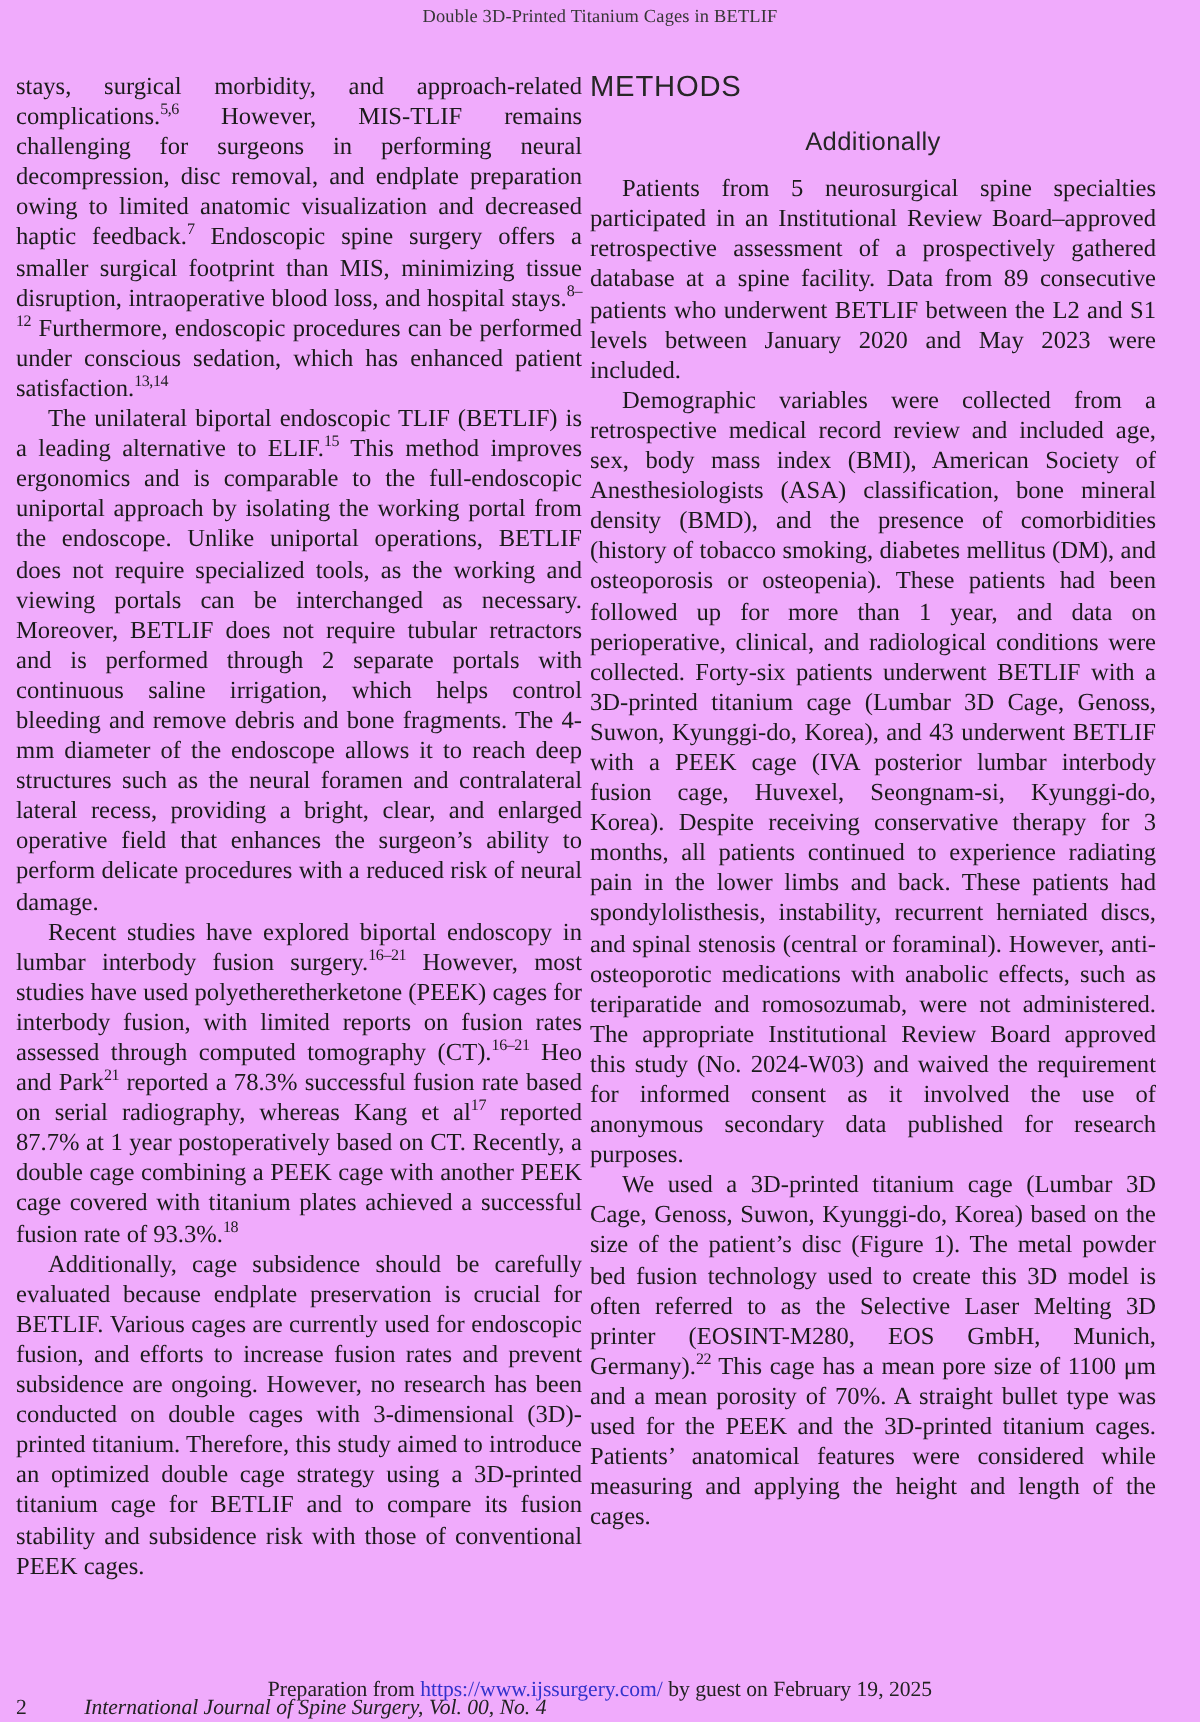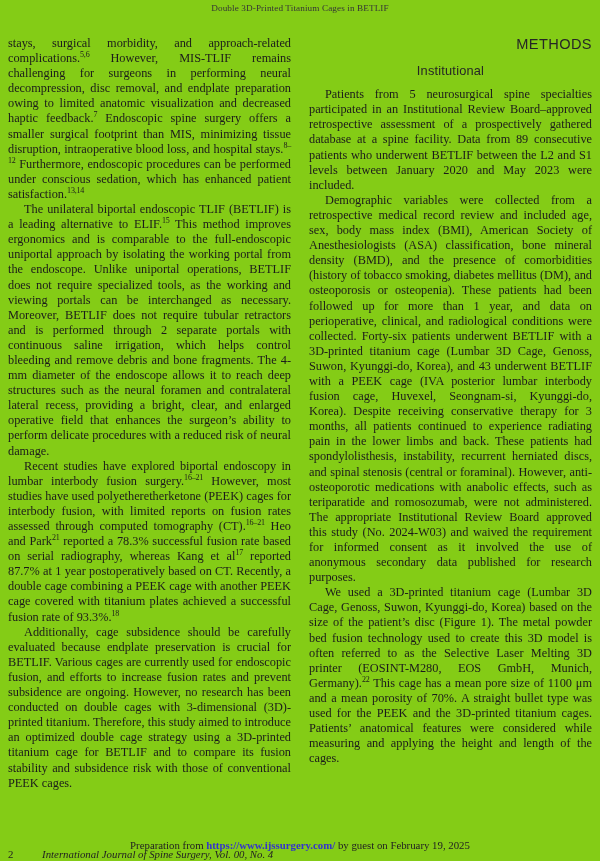--- a/index.html
+++ b/index.html
@@ -1,63 +1,63 @@
 <!DOCTYPE html>
 <html><head>
 <meta charset="utf-8">
 <style>
   html, body { margin: 0; padding: 0; background: #ffffff; }
   .page {
     position: relative;
     width: 600px;
     height: 861px;
     margin: 0 auto;
-    background: #84cc16;
+    background: #f0abfc;
     font-family: "Liberation Serif", serif;
     color: #1b1b1b;
     overflow: hidden;
   }
   .running-head {
     position: absolute;
     top: 3px;
     left: 0;
     right: 0;
     text-align: center;
     font-size: 9.2px;
     letter-spacing: 0.1px;
     color: #363636;
   }
   .columns {
     position: absolute;
     top: 36px;
     left: 8px;
     right: 8px;
     display: flex;
-    gap: 18px;
+    gap: 4px;
   }
   .col {
     width: 283px;
     font-size: 12.3px;
     line-height: 15.1px;
     text-align: justify;
   }
   .para { margin: 0; text-indent: 16px; }
   .col-left > .para:first-child { text-indent: 0; }
   sup {
     font-size: 8px;
     line-height: 0;
     vertical-align: super;
     letter-spacing: -0.2px;
   }
   .h-methods {
     font-family: "Liberation Sans", sans-serif;
     font-weight: 400;
     font-size: 14.6px;
     letter-spacing: 0.4px;
-    text-align: right;
+    text-align: left;
     color: #262626;
     margin: 1px 0 11px 0;
   }
   .h-sub {
     font-family: "Liberation Sans", sans-serif;
     font-weight: 400;
     font-size: 12.8px;
     letter-spacing: 0.2px;
     text-align: center;
     color: #262626;
@@ -93,35 +93,35 @@
 
     <div class="col col-left">
         <p class="para">stays, surgical morbidity, and approach-related complications.<sup>5,6</sup> However, MIS-TLIF remains challenging for surgeons in performing neural decompression, disc removal, and endplate preparation owing to limited anatomic visualization and decreased haptic feedback.<sup>7</sup> Endoscopic spine surgery offers a smaller surgical footprint than MIS, minimizing tissue disruption, intraoperative blood loss, and hospital stays.<sup>8–12</sup> Furthermore, endoscopic procedures can be performed under conscious sedation, which has enhanced patient satisfaction.<sup>13,14</sup></p>
         <p class="para">The unilateral biportal endoscopic TLIF (BETLIF) is a leading alternative to ELIF.<sup>15</sup> This method improves ergonomics and is comparable to the full-endoscopic uniportal approach by isolating the working portal from the endoscope. Unlike uniportal operations, BETLIF does not require specialized tools, as the working and viewing portals can be interchanged as necessary. Moreover, BETLIF does not require tubular retractors and is performed through 2 separate portals with continuous saline irrigation, which helps control bleeding and remove debris and bone fragments. The 4-mm diameter of the endoscope allows it to reach deep structures such as the neural foramen and contralateral lateral recess, providing a bright, clear, and enlarged operative field that enhances the surgeon’s ability to perform delicate procedures with a reduced risk of neural damage.</p>
         <p class="para">Recent studies have explored biportal endoscopy in lumbar interbody fusion surgery.<sup>16–21</sup> However, most studies have used polyetheretherketone (PEEK) cages for interbody fusion, with limited reports on fusion rates assessed through computed tomography (CT).<sup>16–21</sup> Heo and Park<sup>21</sup> reported a 78.3% successful fusion rate based on serial radiography, whereas Kang et al<sup>17</sup> reported 87.7% at 1 year postoperatively based on CT. Recently, a double cage combining a PEEK cage with another PEEK cage covered with titanium plates achieved a successful fusion rate of 93.3%.<sup>18</sup></p>
         <p class="para">Additionally, cage subsidence should be carefully evaluated because endplate preservation is crucial for BETLIF. Various cages are currently used for endoscopic fusion, and efforts to increase fusion rates and prevent subsidence are ongoing. However, no research has been conducted on double cages with 3-dimensional (3D)-printed titanium. Therefore, this study aimed to introduce an optimized double cage strategy using a 3D-printed titanium cage for BETLIF and to compare its fusion stability and subsidence risk with those of conventional PEEK cages.</p>
       </div>
 
     <div class="col col-right">
       <div class="h-methods">METHODS</div>
-      <div class="h-sub">Institutional</div>
+      <div class="h-sub">Additionally</div>
       <div>
           <p class="para">Patients from 5 neurosurgical spine specialties participated in an Institutional Review Board–approved retrospective assessment of a prospectively gathered database at a spine facility. Data from 89 consecutive patients who underwent BETLIF between the L2 and S1 levels between January 2020 and May 2023 were included.</p>
           <p class="para">Demographic variables were collected from a retrospective medical record review and included age, sex, body mass index (BMI), American Society of Anesthesiologists (ASA) classification, bone mineral density (BMD), and the presence of comorbidities (history of tobacco smoking, diabetes mellitus (DM), and osteoporosis or osteopenia). These patients had been followed up for more than 1 year, and data on perioperative, clinical, and radiological conditions were collected. Forty-six patients underwent BETLIF with a 3D-printed titanium cage (Lumbar 3D Cage, Genoss, Suwon, Kyunggi-do, Korea), and 43 underwent BETLIF with a PEEK cage (IVA posterior lumbar interbody fusion cage, Huvexel, Seongnam-si, Kyunggi-do, Korea). Despite receiving conservative therapy for 3 months, all patients continued to experience radiating pain in the lower limbs and back. These patients had spondylolisthesis, instability, recurrent herniated discs, and spinal stenosis (central or foraminal). However, anti-osteoporotic medications with anabolic effects, such as teriparatide and romosozumab, were not administered. The appropriate Institutional Review Board approved this study (No. 2024-W03) and waived the requirement for informed consent as it involved the use of anonymous secondary data published for research purposes.</p>
         </div>
       <div>
           <p class="para">We used a 3D-printed titanium cage (Lumbar 3D Cage, Genoss, Suwon, Kyunggi-do, Korea) based on the size of the patient’s disc (Figure 1). The metal powder bed fusion technology used to create this 3D model is often referred to as the Selective Laser Melting 3D printer (EOSINT-M280, EOS GmbH, Munich, Germany).<sup>22</sup> This cage has a mean pore size of 1100 μm and a mean porosity of 70%. A straight bullet type was used for the PEEK and the 3D-printed titanium cages. Patients’ anatomical features were considered while measuring and applying the height and length of the cages.</p>
         </div>
     </div>
 
   </div>
 
   <div class="footer">
     <div class="download-line">
-      <span>Preparation from </span><a class="url" href="#" style="color: rgb(51, 51, 204); font-weight: bold;">https://www.ijssurgery.com/</a><span> by guest on February 19, 2025</span>
+      <span>Preparation from </span><a class="url" href="#" style="color: rgb(51, 51, 204);">https://www.ijssurgery.com/</a><span> by guest on February 19, 2025</span>
     </div>
     <div class="journal-line">
       <span class="pageno">2</span>
       <span class="journal">International Journal of Spine Surgery, Vol. 00, No. 4</span>
     </div>
   </div>
 
 </div>
 
 </body></html>

